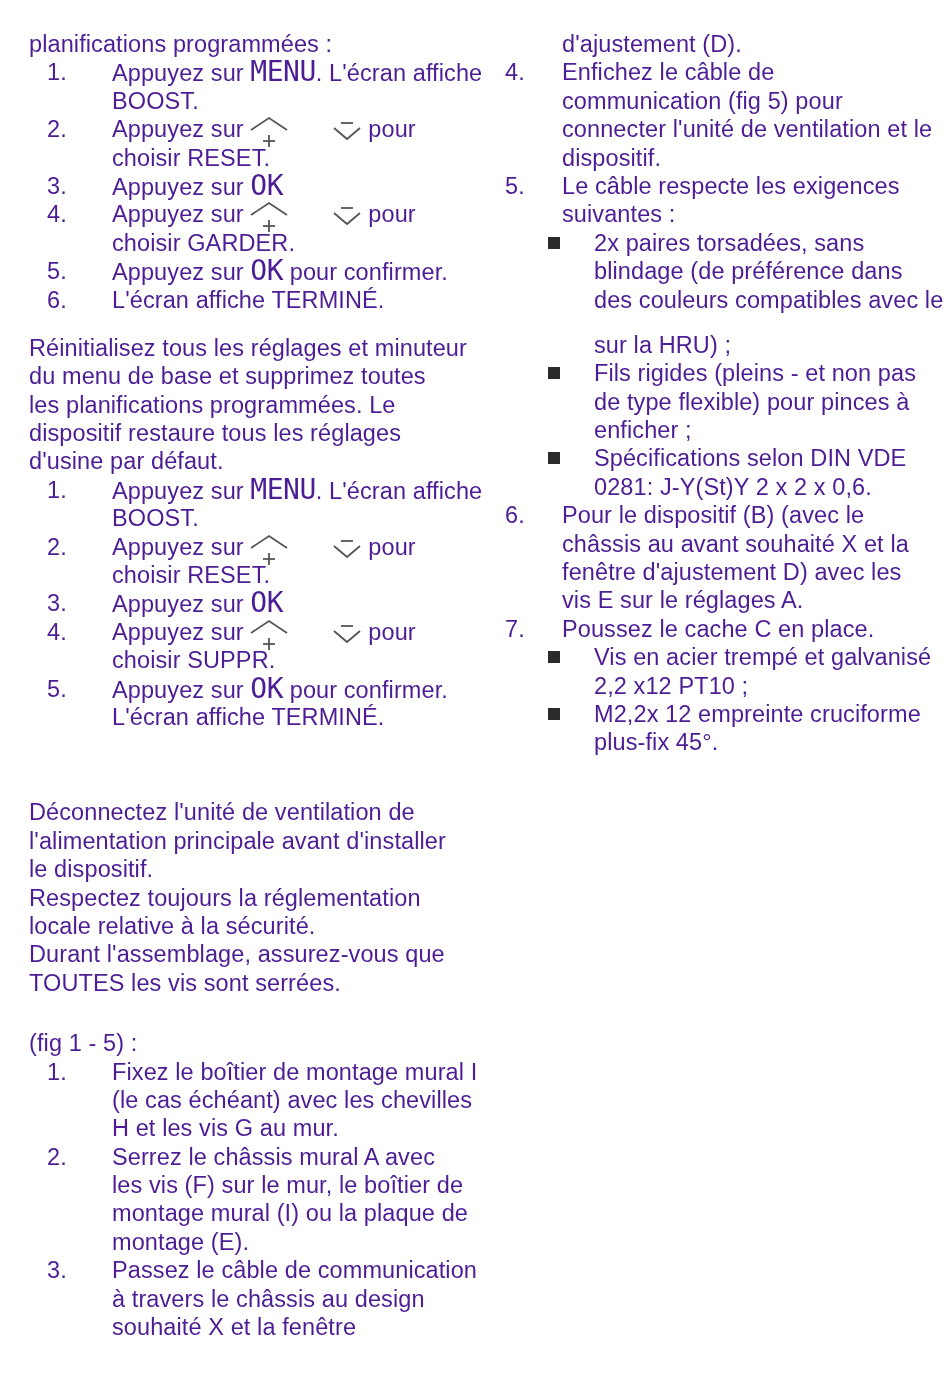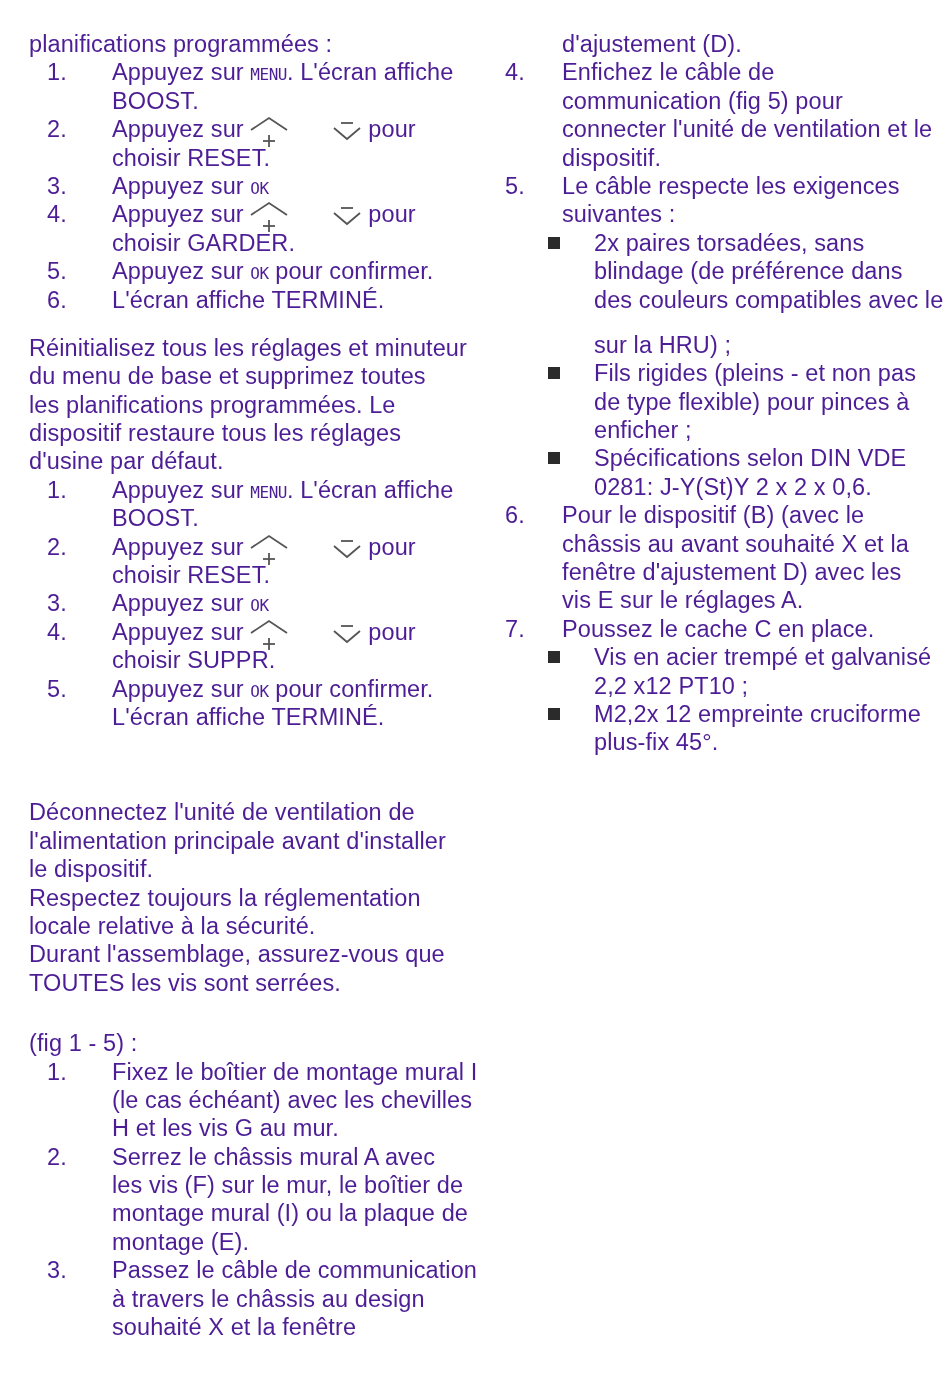--- a/index.html
+++ b/index.html
@@ -12,21 +12,21 @@
   .block{margin:0;}
   .row{display:flex;align-items:flex-start;gap:24px;}
   #col-left .list{margin-left:18px;}
   #col-left .num{flex:0 0 41px;}
   #col-right .list{margin-left:7px;}
   #col-right .num{flex:0 0 33px;}
   .row.bullet-row{margin-left:43px;}
   .bullet-marker{flex:0 0 22px;}
   .square{display:block;width:12px;height:12px;background:#2b2b2b;margin-top:8px;}
   .num .line{white-space:pre;}
-  .key{font-family:"DejaVu Sans Mono",monospace;font-size:16px;letter-spacing:-.5px;}
+  .key{font-family:"DejaVu Sans Mono",monospace;font-size:28px;letter-spacing:-.5px;}
   .icon{display:inline-block;}
   .icon-up svg{margin-bottom:-12px;margin-left:6px;}
   .icon-down svg{margin-bottom:-4px;}
   .icon svg{overflow:visible;}
   .spacer{display:inline-block;height:1px;}
 </style>
 </head>
 <body>
 
 <div class="page">

